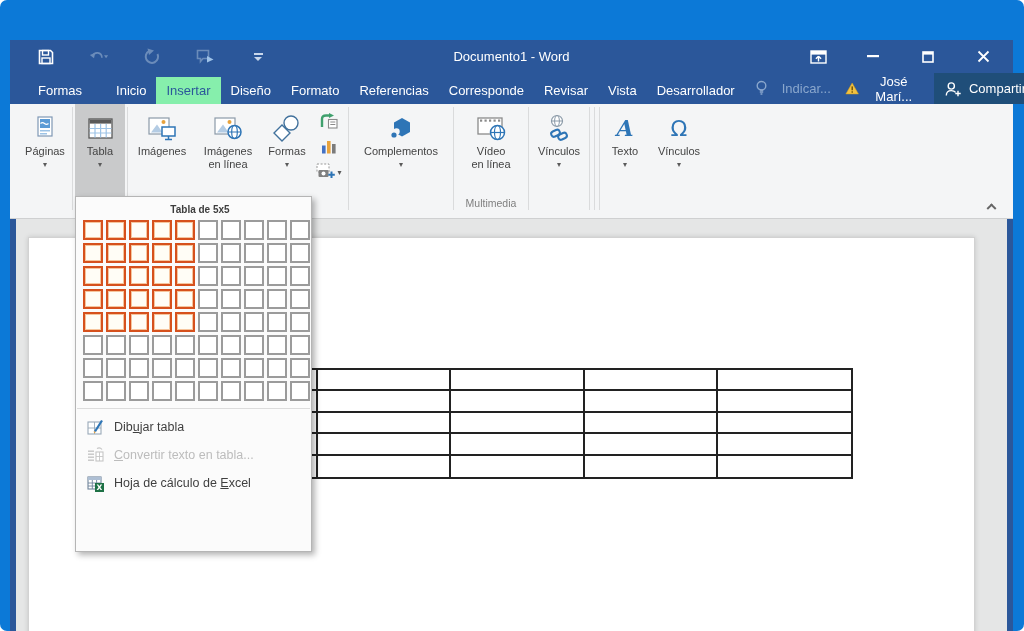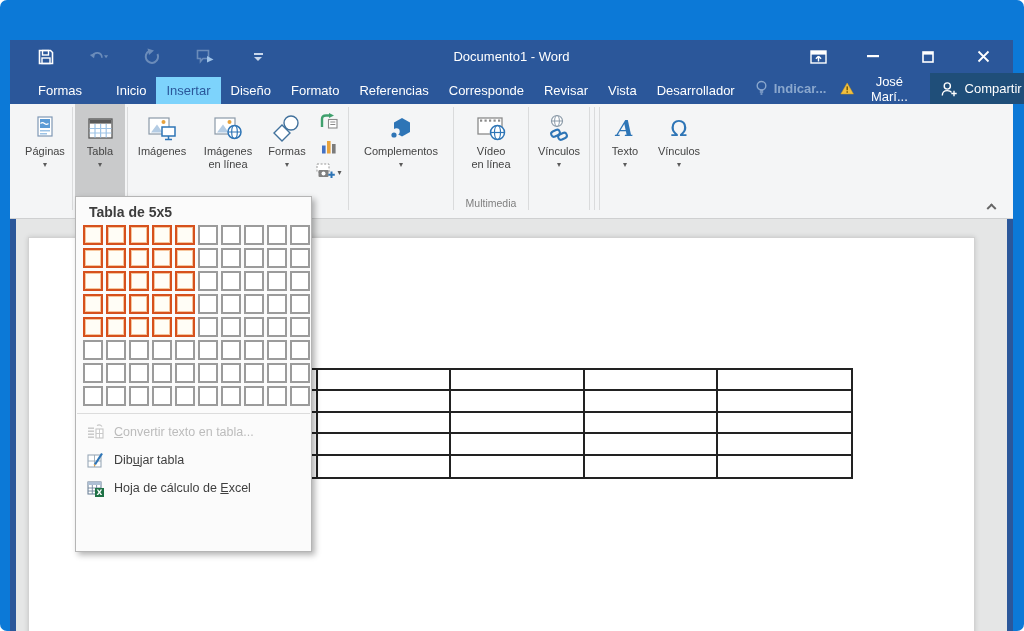--- a/index.html
+++ b/index.html
@@ -18,24 +18,24 @@
   .wincontrols { position:absolute; right:14px; top:0; height:33px; display:flex; gap:23px; }
   .wc { width:32px; height:33px; display:flex; align-items:center; justify-content:center; }
   .qat-arrow { display:flex; flex-direction:column; align-items:center; gap:2px; }
   .qat-arrow .bar { width:9px; height:2px; background:#c8d7ec; }
   .qat-arrow .tri { width:0; height:0; border-left:4px solid transparent; border-right:4px solid transparent; border-top:4px solid #c8d7ec; }
 
   
   .tabrow { height:31px; display:flex; align-items:flex-end; padding-left:18px; }
   .tab { height:27px; line-height:27px; padding:0 10px; color:#fff; font-size:13px; white-space:nowrap; cursor:default; }
   .tab.first { margin-right:14px; }
-  .tab.selected { background:#7dd3fc; color:#2b579a; }
+  .tab.selected { background:#86efac; color:#2b579a; }
   .tabsep { width:1px; height:16px; background:rgba(255,255,255,.45); margin-bottom:6px; }
   .tabrow-right { margin-left:auto; display:flex; align-items:center; height:31px; }
-  .tellme { display:flex; align-items:center; gap:6px; color:#8aa7cd; font-size:13px; margin:0 14px 0 10px;font-weight:bold; }
+  .tellme { display:flex; align-items:center; gap:14px; color:#8aa7cd; font-size:13px; margin:0 14px 0 10px; }
   .userbox { display:flex; align-items:center; gap:6px; color:#fff; font-size:13px; margin-right:12px;text-align:center; }
   .sharebox { width:120px; height:31px; background:#1f4e79; display:flex; align-items:center; justify-content:center; gap:7px; color:#fff; font-size:13px; }
 
   
   .ribbon { position:relative; height:115px; background:#f4f5f6; border-bottom:1px solid #cfd0d1; display:flex; padding-left:10px; }
   .rgroup { display:flex; flex-direction:column; }
   .rbuttons { display:flex; height:93px; }
   .rglabel { height:21px; font-size:10.5px; color:#7f7f7f; text-align:center; line-height:13px; }
   .rsep { width:1px; background:#dadbdc; margin:3px 2px 8px 2px; }
   .rbtn { display:flex; flex-direction:column; align-items:center; padding-top:7px; cursor:default; }
@@ -52,21 +52,21 @@
   .docarea { position:relative; margin:0 6px; height:412px; background:#e5e6e6; overflow:hidden; }
   .page { position:absolute; left:12px; top:18px; width:947px; height:640px; background:#fff; border:1px solid #d2d2d2; box-shadow:0 0 5px rgba(0,0,0,.15); }
   .doctable { position:absolute; left:154px; top:130px; width:670px; height:111px; border:2px solid #222; display:grid; grid-template-rows:repeat(5,1fr); background:#fff; }
   .trow { display:grid; grid-template-columns:repeat(5,1fr); border-bottom:2px solid #222; }
   .trow:last-child { border-bottom:none; }
   .tcell { border-right:2px solid #222; }
   .tcell:last-child { border-right:none; }
 
   
   .dropdown { position:absolute; left:65px; top:156px; width:237px; height:356px; background:#fbfbfb; border:1px solid #b5b5b5; box-shadow:3px 3px 6px rgba(0,0,0,.3); z-index:50; }
-  .ddtitle { padding:7px 0 4px 13px; font-size:14px; font-weight:600; color:#3d3d3d; }
+  .ddtitle { padding:7px 0 4px 13px; font-size:10px; font-weight:600; color:#3d3d3d;text-align:center; }
   .ddgrid { display:grid; grid-template-columns:repeat(10,20px); grid-auto-rows:20px; gap:3px; margin:1px 0 0 7px; }
   .gcell { border:2px solid #9b9b9b; background:#fff; }
   .gcell.sel { border-color:#d6511d; background:#fffdf6; box-shadow:inset 0 0 0 1px #f6c59d; }
   .dddiv { border-top:1px solid #dcdcdc; margin:7px 1px 4px 1px; }
   .dditem { height:28px; display:flex; align-items:center; padding-left:11px; font-size:12.5px; color:#3f3f3f; cursor:default; }
   .dditem .micon { width:17px; height:17px; margin-right:10px; flex:none; }
   .dditem.disabled { color:#bcbcbc; }
   .key { text-decoration:underline; }
   .subarrow { margin-left:auto; margin-right:10px; width:0; height:0; border-top:4px solid transparent; border-bottom:4px solid transparent; border-left:5px solid #3a3a3a; }
 </style>
@@ -522,47 +522,47 @@
           <div class="gcell"></div>
           <div class="gcell"></div>
           <div class="gcell"></div>
           <div class="gcell"></div>
           <div class="gcell"></div>
           <div class="gcell"></div>
         </div>
       <div class="dddiv"></div>
 
 
+      <div class="dditem">
+        <svg class="micon" viewBox="0 0 17 17">
+            <rect x="1" y="3" width="13" height="12" fill="#fff" stroke="#9aa9b8" stroke-width="1.1"></rect>
+            <path d="M7.5 3 V15 M1 9 H14" stroke="#9aa9b8" stroke-width="0.9"></path>
+            <path d="M8 12.5 L15 1.5" stroke="#2e75b6" stroke-width="2.2"></path>
+            <polygon points="7.2,14.6 8.8,12.9 6.6,12.3" fill="#e8a33d"></polygon>
+          </svg>
+        <span><span>Dib</span><span class="key">u</span><span>jar tabla</span></span>
+        <span class="subarrow" style="visibility: hidden;"></span>
+      </div>
+
       <div class="dditem disabled">
         <svg class="micon" viewBox="0 0 17 17">
             <rect x="1" y="3.5" width="6" height="1.4" fill="#c6c6c6"></rect>
             <rect x="1" y="6.5" width="6" height="1.4" fill="#c6c6c6"></rect>
             <rect x="1" y="9.5" width="6" height="1.4" fill="#c6c6c6"></rect>
             <rect x="1" y="12.5" width="6" height="1.4" fill="#c6c6c6"></rect>
             <rect x="9" y="5" width="7" height="9" fill="#fff" stroke="#c6c6c6" stroke-width="1.1"></rect>
             <path d="M12.5 5 V14 M9 9.5 H16" stroke="#c6c6c6" stroke-width="0.9"></path>
             <path d="M10 1.5 q3 -1.5 5 1" stroke="#c6c6c6" stroke-width="1.2" fill="none"></path>
           </svg>
         <span><span></span><span class="key">C</span><span>onvertir texto en tabla...</span></span>
         <span class="subarrow" style="visibility: hidden;"></span>
       </div>
 
       <div class="dditem">
         <svg class="micon" viewBox="0 0 17 17">
-            <rect x="1" y="3" width="13" height="12" fill="#fff" stroke="#9aa9b8" stroke-width="1.1"></rect>
-            <path d="M7.5 3 V15 M1 9 H14" stroke="#9aa9b8" stroke-width="0.9"></path>
-            <path d="M8 12.5 L15 1.5" stroke="#2e75b6" stroke-width="2.2"></path>
-            <polygon points="7.2,14.6 8.8,12.9 6.6,12.3" fill="#e8a33d"></polygon>
-          </svg>
-        <span><span>Dib</span><span class="key">u</span><span>jar tabla</span></span>
-        <span class="subarrow" style="visibility: hidden;"></span>
-      </div>
-
-      <div class="dditem">
-        <svg class="micon" viewBox="0 0 17 17">
             <rect x="1" y="2" width="13" height="12" fill="#fff" stroke="#70859b" stroke-width="1.1"></rect>
             <rect x="1" y="2" width="13" height="3" fill="#aebfd4"></rect>
             <path d="M5.3 5 V14 M9.6 5 V14 M1 8 H14 M1 11 H14" stroke="#70859b" stroke-width="0.9"></path>
             <rect x="8" y="8" width="9" height="9" fill="#1e7145"></rect>
             <text x="12.5" y="15.3" text-anchor="middle" font-family="DejaVu Sans, sans-serif" font-size="7.5" font-weight="bold" fill="#fff">X</text>
           </svg>
         <span><span>Hoja de cálculo de </span><span class="key">E</span><span>xcel</span></span>
         <span class="subarrow" style="visibility: hidden;"></span>
       </div>
 

